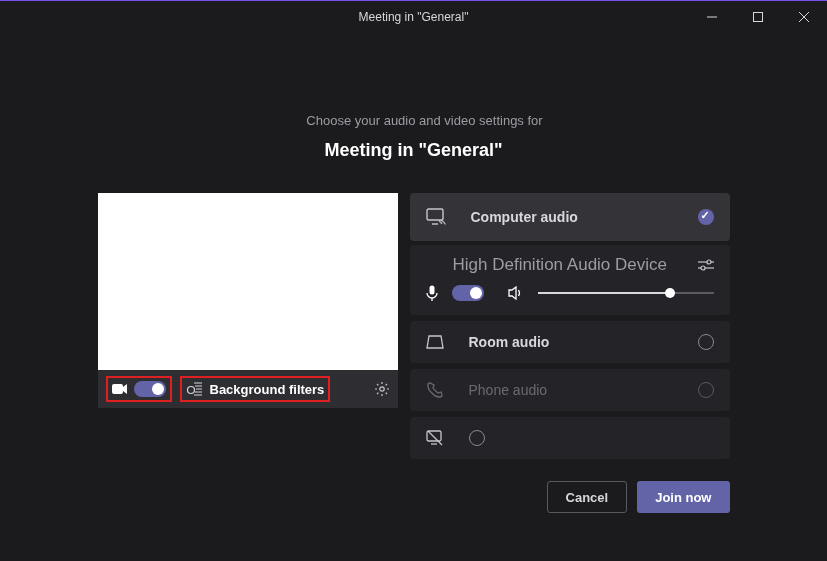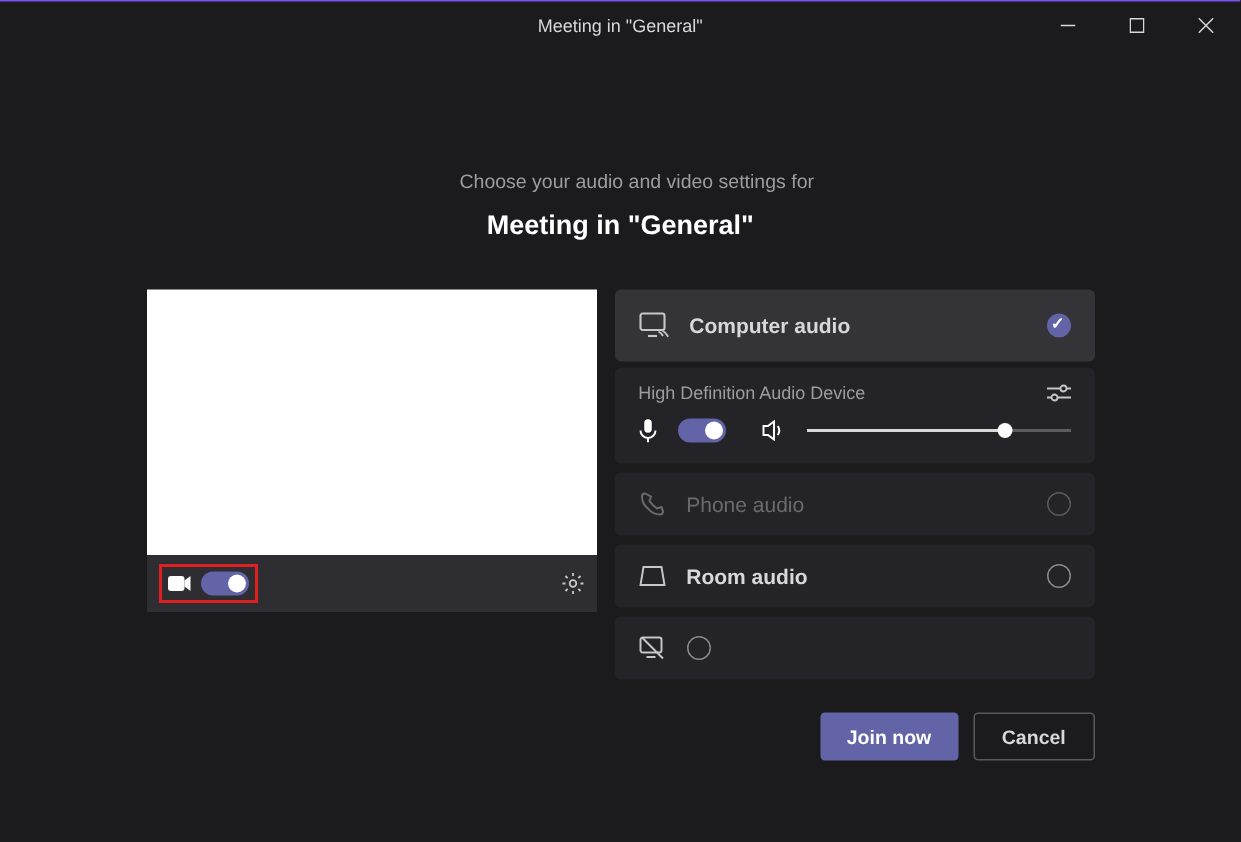--- a/index.html
+++ b/index.html
@@ -125,21 +125,21 @@
     gap: 6px;
   }
   .bgfilters span { font-size: 13px; color: #fff; font-weight: 600; }
 
   .option-row {
     background: var(--panel);
     border-radius: 4px;
     display: flex;
     align-items: center;
     padding: 0 16px;
-    gap: 14px;
+    gap: 25px;
     color: var(--text);
   }
   .option-row.tall { height: 48px; background: #343338; }
   .option-row.short { height: 42px; }
   .option-row.disabled { color: var(--text-disabled); }
   .option-row .label { flex: 1; font-size: 14px; font-weight: 600; }
   .option-row.disabled .label { font-weight: 400; }
   .radio {
     width: 16px;
     height: 16px;
@@ -165,23 +165,24 @@
   .audio-details {
     background: var(--panel);
     border-radius: 4px;
     padding: 10px 16px 14px 16px;
     margin-top: -2px;
   }
   .device-row {
     display: flex;
     align-items: center;
     justify-content: space-between;
-    font-size: 12px;
+    font-size: 17px;
     color: var(--text-dim);
     margin-bottom: 10px;
+    margin-left: 27px;
   }
   .controls-row {
     display: flex;
     align-items: center;
     gap: 14px;
   }
   .slider {
     flex: 1;
     height: 14px;
     position: relative;
@@ -277,20 +278,31 @@
 
     <div class="left-col">
       <div class="preview"></div>
       <div class="video-bar">
         <div class="hl-box">
           <svg class="ico" width="16" height="12" viewBox="0 0 16 12">
             <rect x="0" y="1" width="11" height="10" rx="2" fill="#fff"></rect>
             <path d="M11 4 L15 1 L15 11 L11 8 Z" fill="#fff"></path>
           </svg>
           <div class="toggle"></div>
+        </div>
+        <div class="hl-box bgfilters" style="gap:8px;">
+          <svg class="ico" width="16" height="14" viewBox="0 0 16 14">
+            <circle cx="5" cy="8" r="3.5" fill="none" stroke="#d8d7dc" stroke-width="1.2"></circle>
+            <line x1="8" y1="1" x2="16" y2="1" stroke="#d8d7dc" stroke-width="1"></line>
+            <line x1="9" y1="4" x2="16" y2="4" stroke="#d8d7dc" stroke-width="1"></line>
+            <line x1="10" y1="7" x2="16" y2="7" stroke="#d8d7dc" stroke-width="1"></line>
+            <line x1="9" y1="10" x2="16" y2="10" stroke="#d8d7dc" stroke-width="1"></line>
+            <line x1="8" y1="13" x2="16" y2="13" stroke="#d8d7dc" stroke-width="1"></line>
+          </svg>
+          <span>Background filters</span>
         </div>
         <div class="spacer"></div>
         <svg class="ico" width="16" height="16" viewBox="0 0 16 16">
           <circle cx="8" cy="8" r="2.2" fill="none" stroke="#c7c6cc" stroke-width="1.2"></circle>
           <path d="M8 1v2M8 13v2M1 8h2M13 8h2M3 3l1.4 1.4M11.6 11.6 13 13M13 3l-1.4 1.4M4.4 11.6 3 13" stroke="#c7c6cc" stroke-width="1.2"></path>
         </svg>
       </div>
     </div>
 
     <div class="right-col">
@@ -327,44 +339,44 @@
             <path d="M10.5 4 q2 3 0 6" fill="none" stroke="#fff" stroke-width="1.3"></path>
           </svg>
           <div class="slider">
             <div class="track"></div>
             <div class="fill"></div>
             <div class="thumb"></div>
           </div>
         </div>
       </div>
 
+      <div class="option-row short">
+        <svg class="ico" width="18" height="14" viewBox="0 0 18 14">
+          <path d="M3 1 h12 l2 12 h-16 z" fill="none" stroke="#c7c6cc" stroke-width="1.3"></path>
+        </svg>
+        <div class="label">Room audio</div>
+        <div class="radio"></div>
+      </div>
+
       <div class="option-row short disabled">
         <svg class="ico" width="18" height="18" viewBox="0 0 18 18">
           <path d="M4 2 q-2 0 -2 2 q0 5 4 8 q3 4 8 4 q2 0 2 -2 l-1 -3 l-3 1 q-3 -2 -5 -5 l1 -3 z" fill="none" stroke="#6b6a71" stroke-width="1.3"></path>
         </svg>
         <div class="label">Phone audio</div>
         <div class="radio" style="border-color:#5a5960"></div>
-      </div>
-
-      <div class="option-row short">
-        <svg class="ico" width="18" height="14" viewBox="0 0 18 14">
-          <path d="M3 1 h12 l2 12 h-16 z" fill="none" stroke="#c7c6cc" stroke-width="1.3"></path>
-        </svg>
-        <div class="label">Room audio</div>
-        <div class="radio"></div>
       </div>
 
       <div class="option-row short">
         <svg class="ico" width="18" height="16" viewBox="0 0 18 16">
           <rect x="1" y="1" width="14" height="10" rx="1.5" fill="none" stroke="#c7c6cc" stroke-width="1.3"></rect>
           <line x1="5" y1="14" x2="11" y2="14" stroke="#c7c6cc" stroke-width="1.3"></line>
           <line x1="2" y1="1" x2="16" y2="15" stroke="#c7c6cc" stroke-width="1.3"></line>
         </svg>
         <div class="radio"></div>
       </div>
     </div>
   </div>
 
   <div class="footer-row">
+    <div class="btn secondary">Cancel</div>
     <div class="btn primary">Join now</div>
-    <div class="btn secondary">Cancel</div>
   </div>
 </div>
 
 </body></html>

